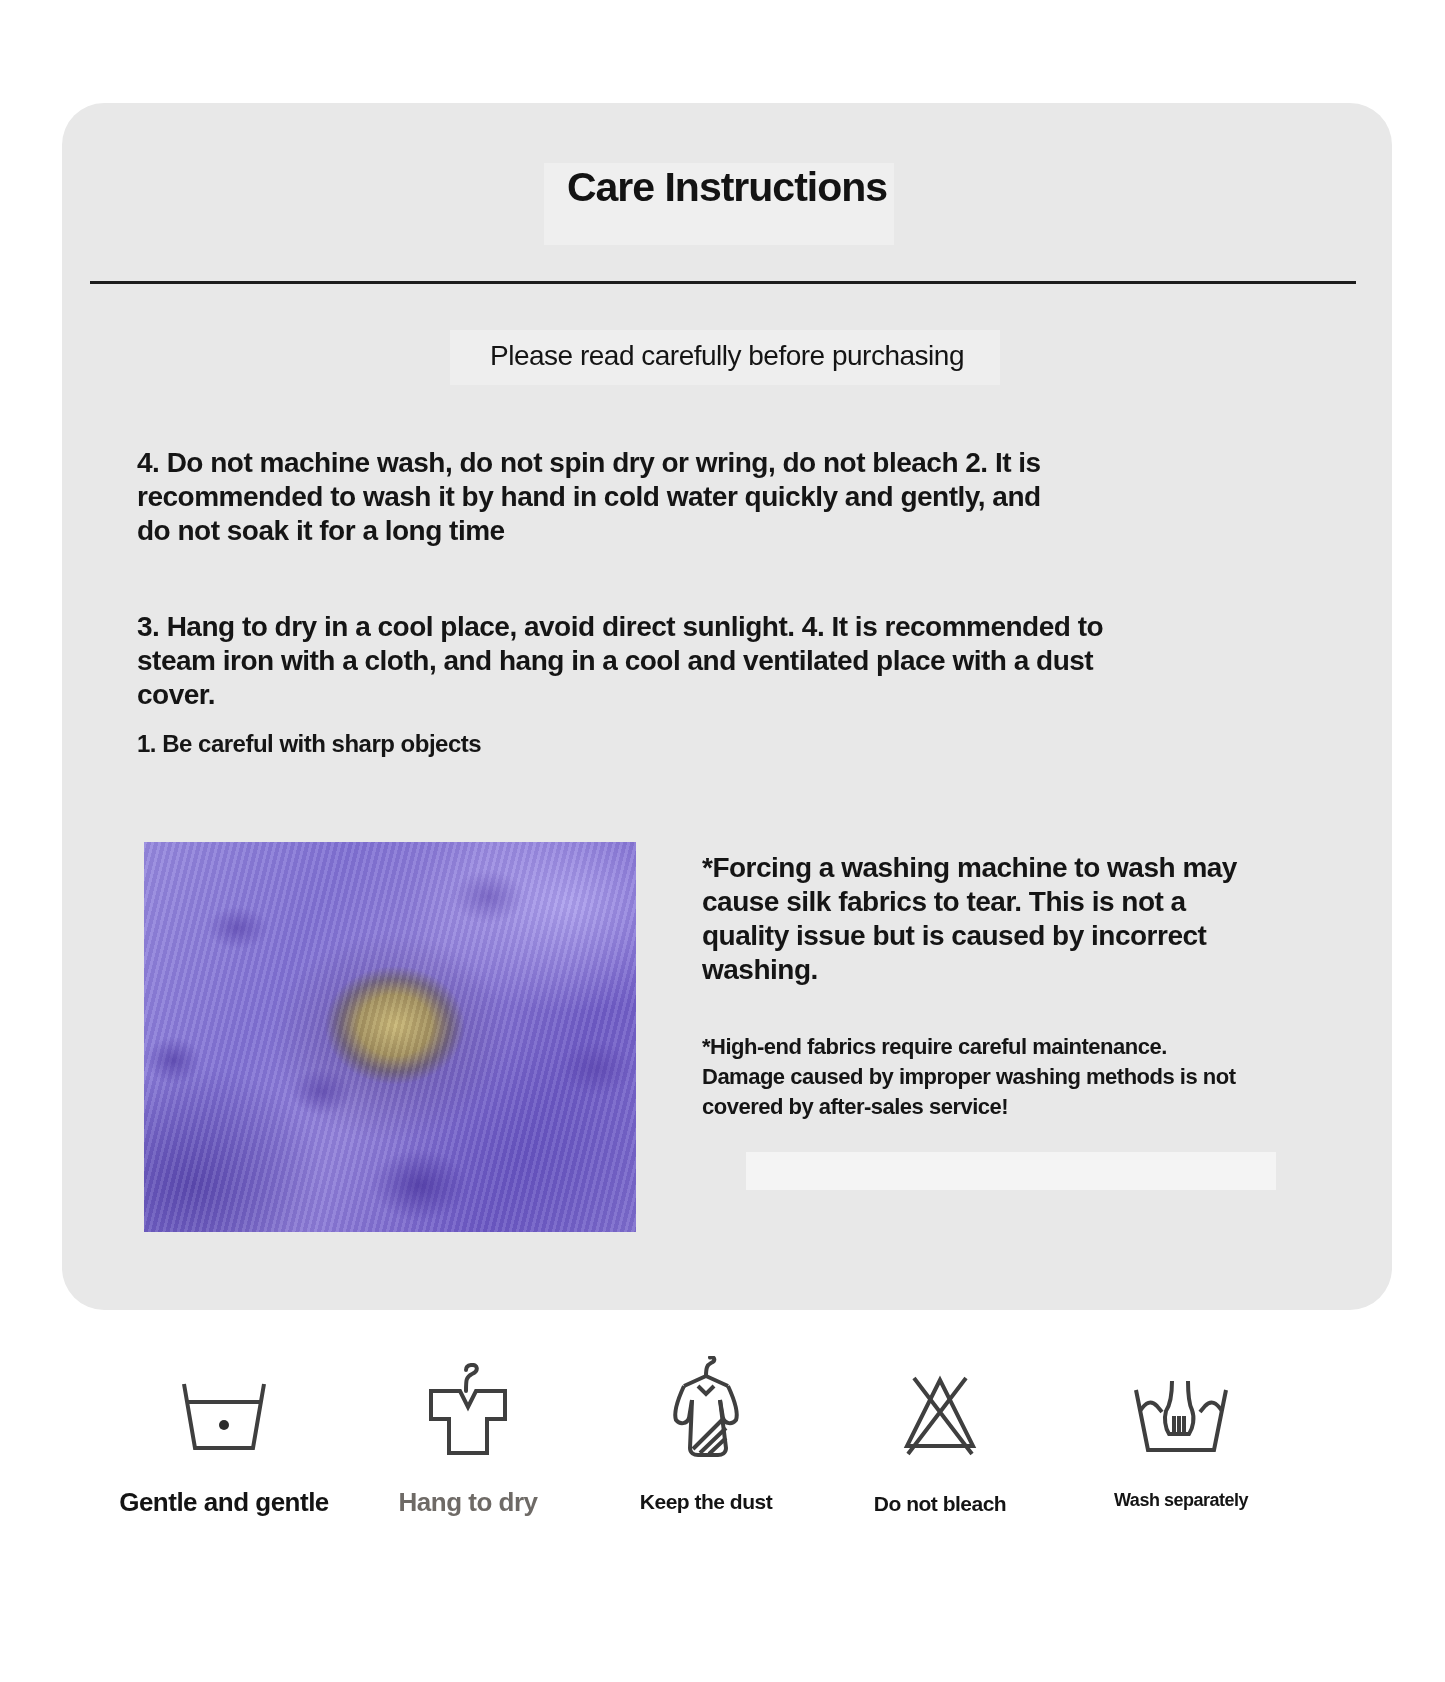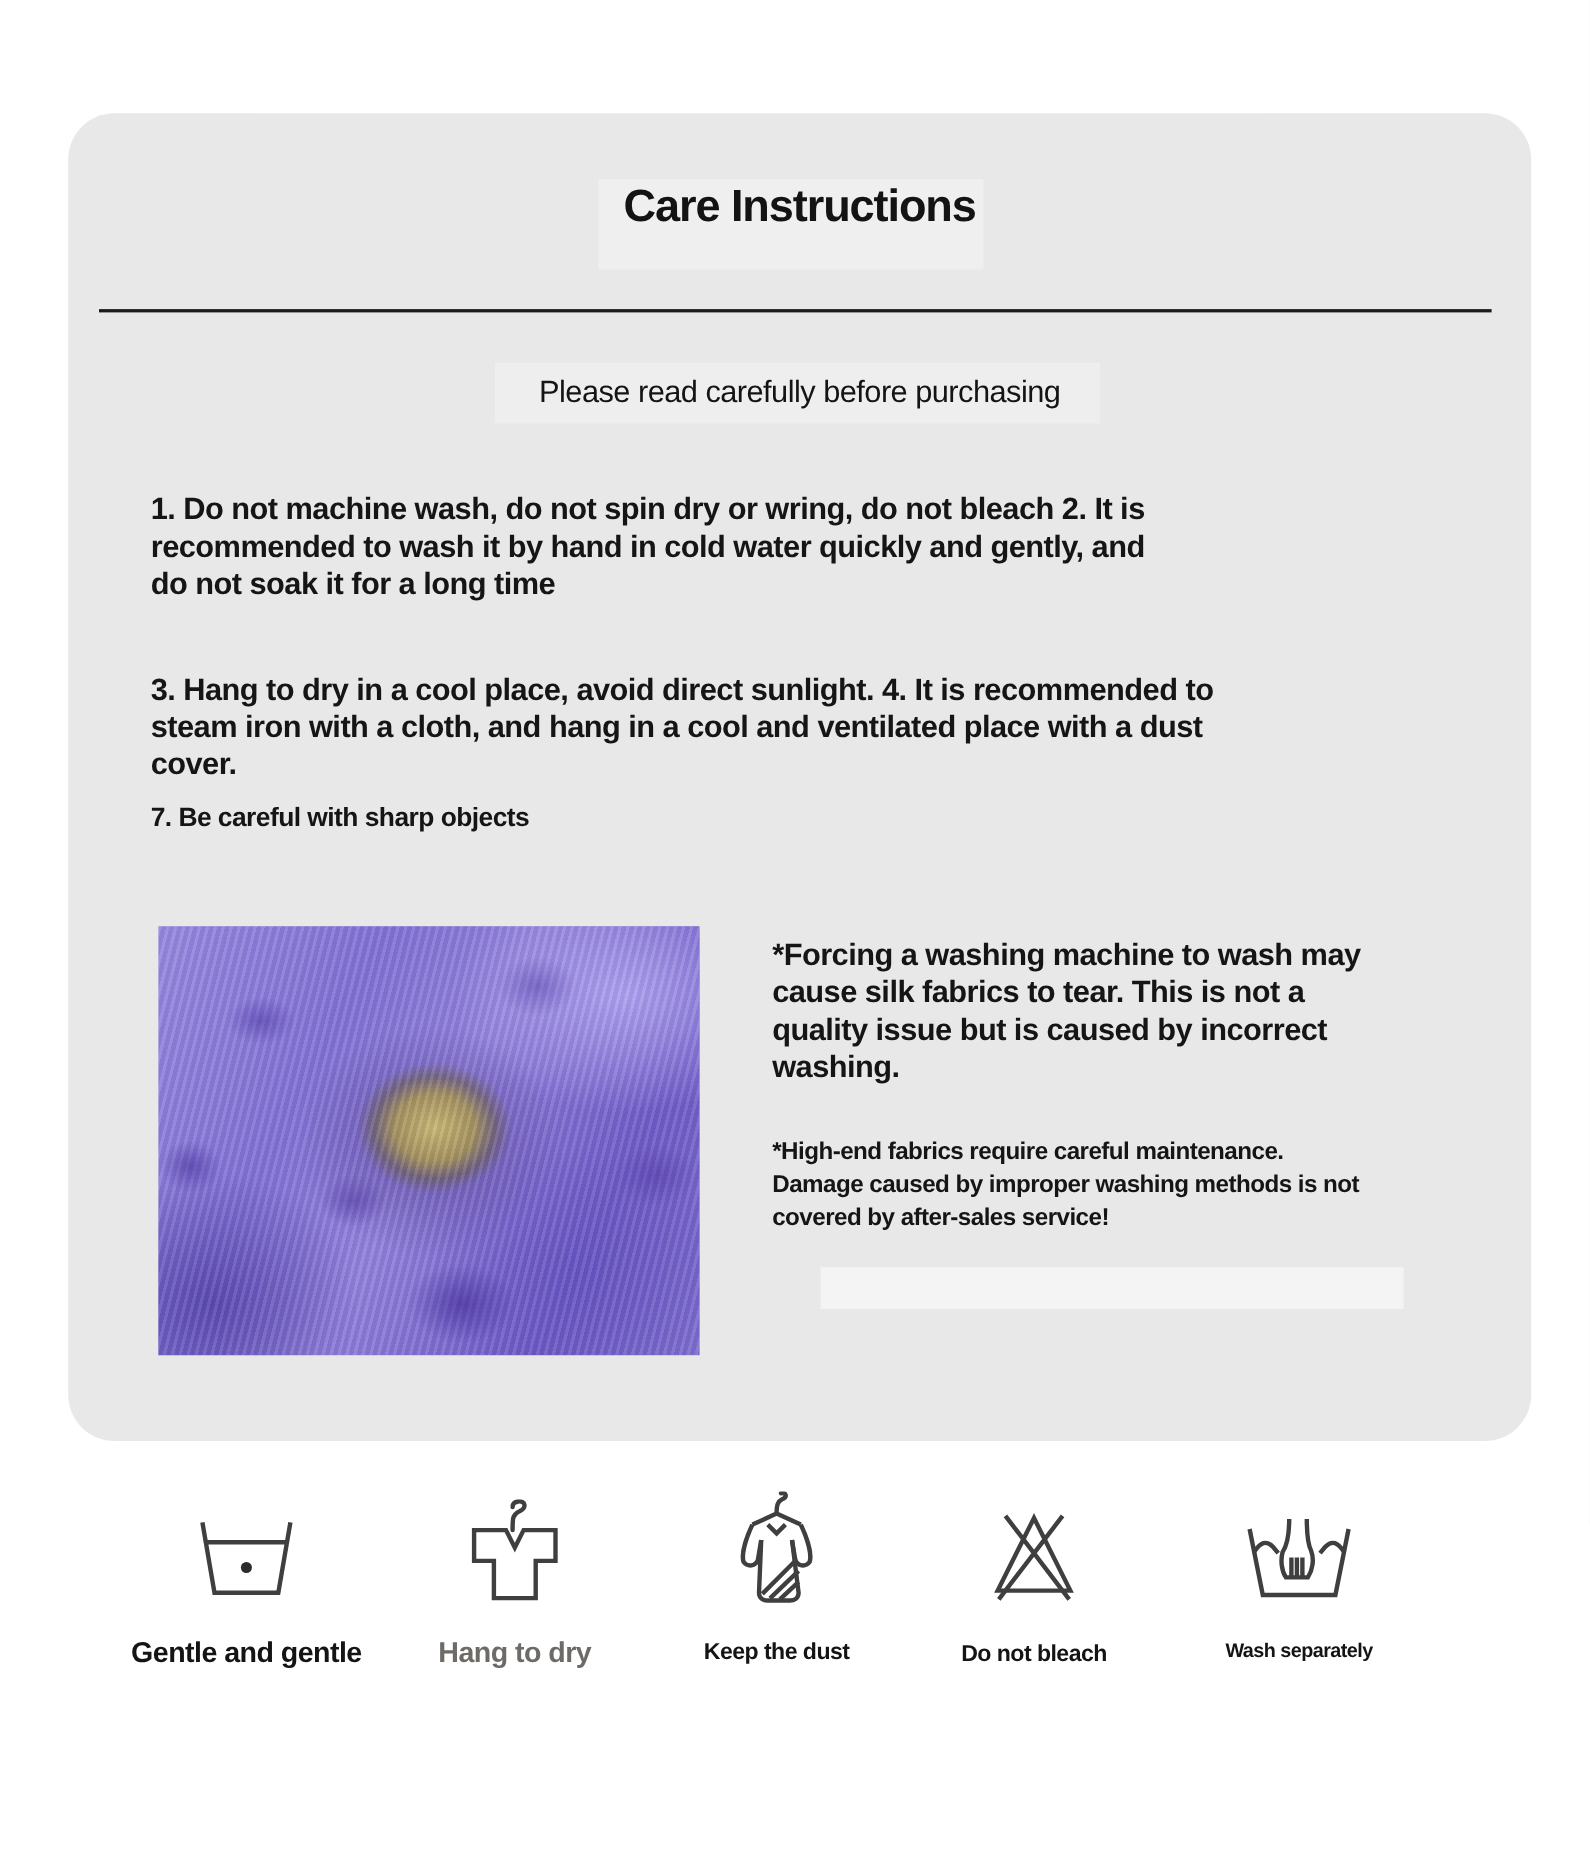--- a/index.html
+++ b/index.html
@@ -79,27 +79,27 @@
 
   <div class="abs card"></div>
   <div class="abs patch patch-a"></div>
   <div class="abs patch patch-b"></div>
   <div class="abs patch patch-c"></div>
 
   <div class="abs title">Care Instructions</div>
   <div class="abs rule"></div>
   <div class="abs subtitle">Please read carefully before purchasing</div>
 
-  <div class="abs para p1">1. Do not machine wash, do not spin dry or wring, do not bleach 2. It is
+  <div class="abs para p1">4. Do not machine wash, do not spin dry or wring, do not bleach 2. It is
 recommended to wash it by hand in cold water quickly and gently, and
 do not soak it for a long time</div>
   <div class="abs para p2">3. Hang to dry in a cool place, avoid direct sunlight. 4. It is recommended to
 steam iron with a cloth, and hang in a cool and ventilated place with a dust
 cover.</div>
-  <div class="abs para p3">7. Be careful with sharp objects</div>
+  <div class="abs para p3">1. Be careful with sharp objects</div>
 
   <div class="abs fabric" role="img" aria-label="Purple jacquard silk fabric with a torn hole showing damage from machine washing">
     <div class="sheen"></div>
     <div class="floral"></div>
   </div>
 
   <div class="abs para n1">*Forcing a washing machine to wash may
 cause silk fabrics to tear. This is not a
 quality issue but is caused by incorrect
 washing.</div>

